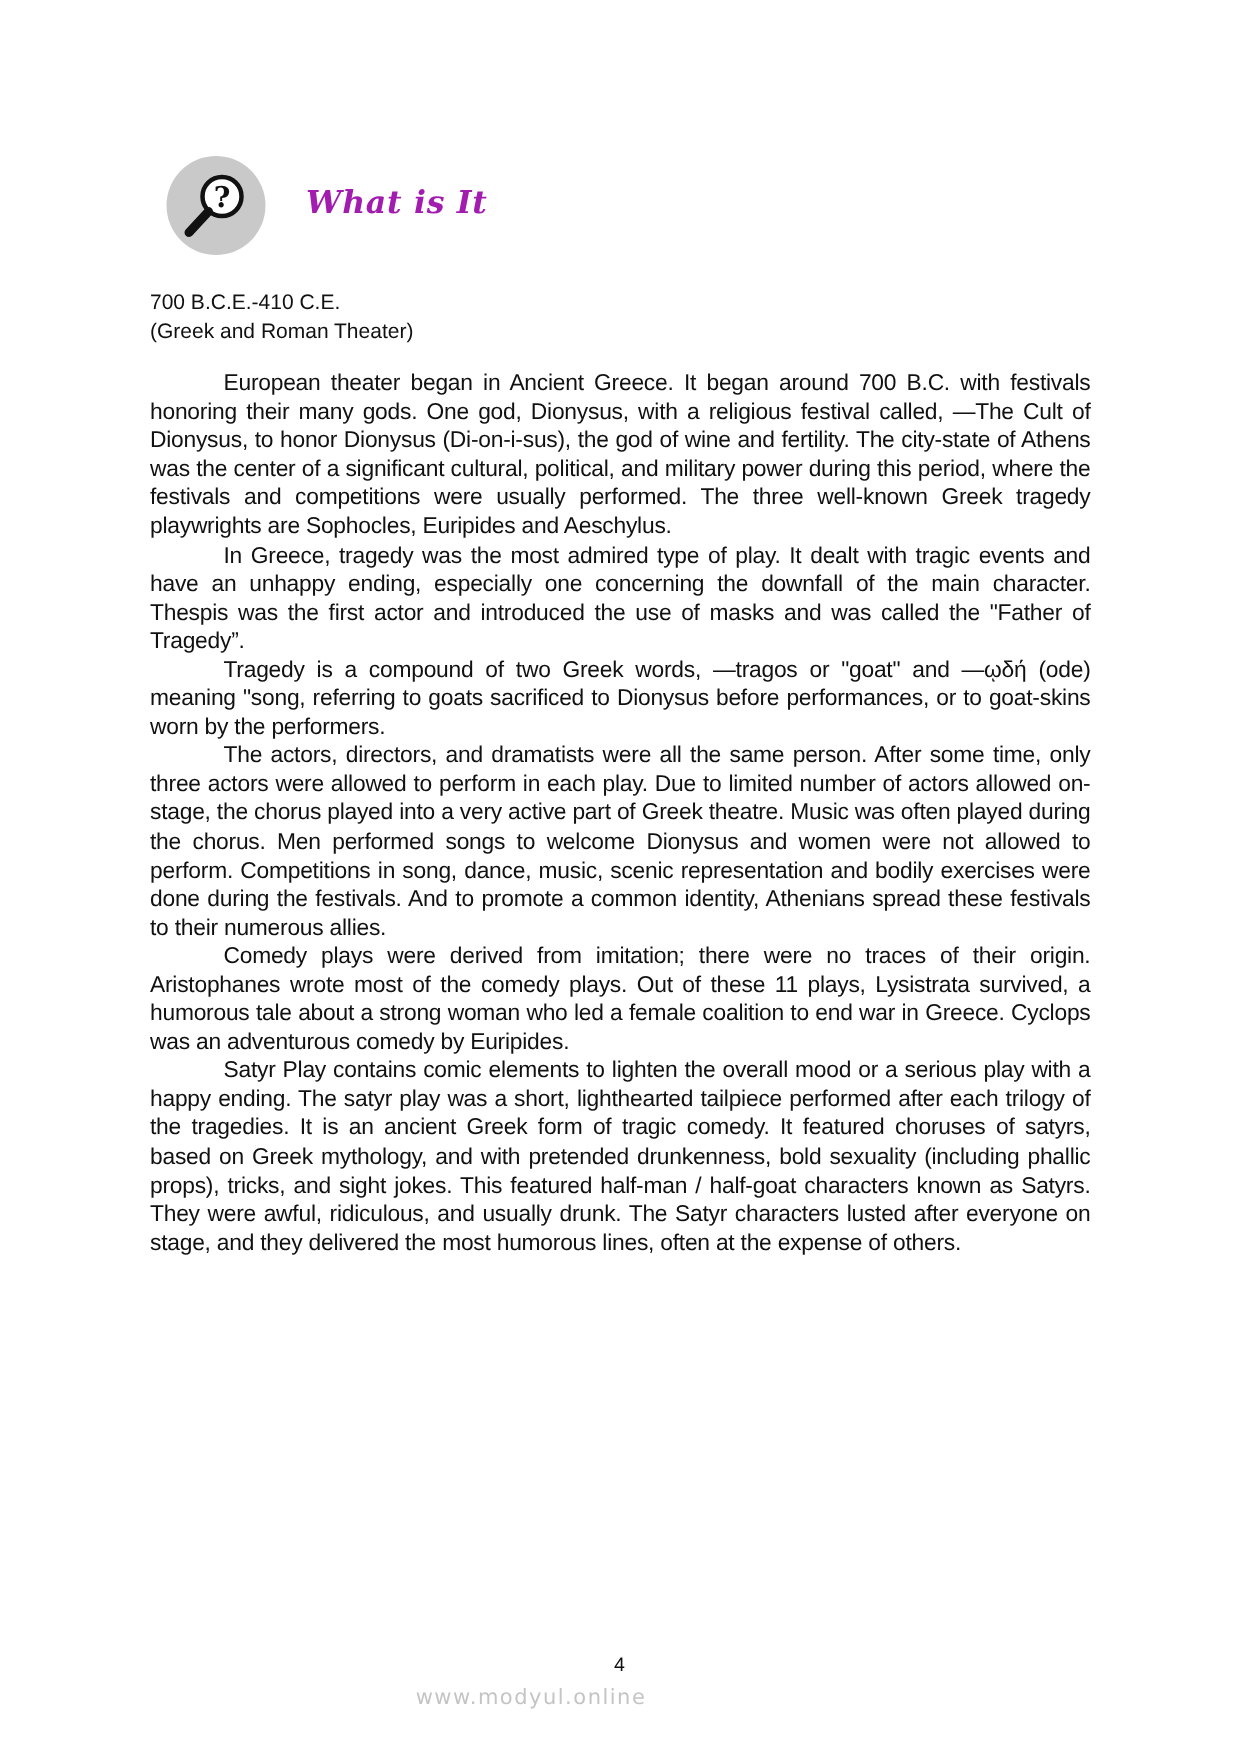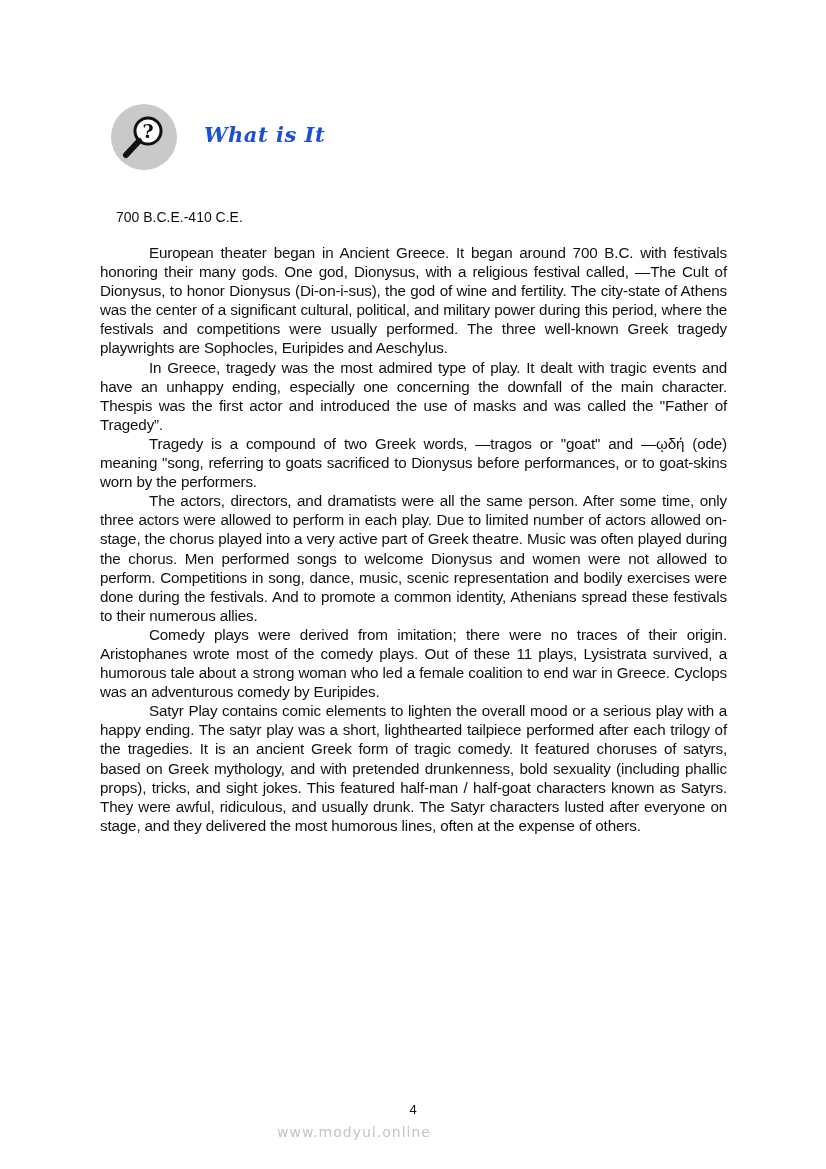--- a/index.html
+++ b/index.html
@@ -2,27 +2,27 @@
 <html><head>
 <meta charset="utf-8">
 <style>
   html, body { margin: 0; padding: 0; background: #ffffff; }
   body { width: 826px; height: 1169px; position: relative; overflow: hidden; color: #111; }
   .page { position: absolute; left: 0; top: 0; width: 826px; height: 1169px; }
 
   .header { position: absolute; left: 111px; top: 104px; height: 66px; display: flex; align-items: center; }
   .icon-wrap { width: 66px; height: 66px; border-radius: 50%; background: #c9c9c9; position: relative; }
   .icon-wrap svg { position: absolute; left: 0; top: 0; }
-  .section-title { position: absolute; left: 204px; top: 122px; font-family: "DejaVu Serif", serif; font-weight: bold; font-style: italic; font-size: 21px; color: #1d4ed8; letter-spacing: 0.5px; }
+  .section-title { position: absolute; left: 204px; top: 122px; font-family: "DejaVu Serif", serif; font-weight: bold; font-style: italic; font-size: 21px; color: #a21caf; letter-spacing: 0.5px; }
 
   .content { position: absolute; left: 100px; top: 192px; width: 627px; font-family: "Liberation Sans", sans-serif; }
   .main-title { font-size: 18px; font-weight: bold; line-height: 22px; margin: 0; }
-  .sub { font-size: 14px; line-height: 19px; margin: 16px; }
+  .sub { font-size: 14px; line-height: 19px; margin: 0; }
   .sub-heading { font-size: 15px; font-weight: bold; margin: 22px 0 0 0; line-height: 20px; }
-  .body { }
+  .body { margin-top: 16px; }
   .para { font-size: 15.2px; line-height: 19.1px; text-align: justify; text-indent: 49px; margin: 0; letter-spacing: -0.15px; }
 
   .footer-num { position: absolute; left: 0; width: 826px; top: 1102px; text-align: center; font-family: "Liberation Sans", sans-serif; font-size: 13px; color: #111; }
   .footer-url { position: absolute; left: 0; width: 708px; top: 1124px; text-align: center; font-family: "DejaVu Sans", sans-serif; font-size: 14px; color: #c4c4c4; letter-spacing: 1px; }
 </style>
 </head>
 <body>
 
 <div class="page">
 
@@ -32,20 +32,21 @@
         <circle cx="37" cy="27" r="13" fill="#ffffff" stroke="#111" stroke-width="3"></circle>
         <line x1="28" y1="37" x2="15" y2="51" stroke="#111" stroke-width="6" stroke-linecap="round"></line>
         <text x="37" y="34" text-anchor="middle" font-family="DejaVu Serif, serif" font-weight="bold" font-size="19" fill="#111">?</text>
       </svg>
     </div>
   </div>
   <div class="section-title">What is It</div>
 
   <div class="content">
     <p class="sub">700 B.C.E.-410 C.E.</p>
+    <p class="sub">(Greek and Roman Theater)</p>
 
     <div class="body">
       <p class="para">European theater began in Ancient Greece. It began around 700 B.C. with festivals honoring their many gods. One god, Dionysus, with a religious festival called, —The Cult of Dionysus, to honor Dionysus (Di-on-i-sus), the god of wine and fertility. The city-state of Athens was the center of a significant cultural, political, and military power during this period, where the festivals and competitions were usually performed. The three well-known Greek tragedy playwrights are Sophocles, Euripides and Aeschylus.</p>
       <p class="para">In Greece, tragedy was the most admired type of play. It dealt with tragic events and have an unhappy ending, especially one concerning the downfall of the main character. Thespis was the first actor and introduced the use of masks and was called the "Father of Tragedy”.</p>
       <p class="para">Tragedy is a compound of two Greek words, —tragos or "goat" and —ῳδή (ode) meaning "song, referring to goats sacrificed to Dionysus before performances, or to goat-skins worn by the performers.</p>
       <p class="para">The actors, directors, and dramatists were all the same person. After some time, only three actors were allowed to perform in each play. Due to limited number of actors allowed on-stage, the chorus played into a very active part of Greek theatre. Music was often played during the chorus. Men performed songs to welcome Dionysus and women were not allowed to perform. Competitions in song, dance, music, scenic representation and bodily exercises were done during the festivals. And to promote a common identity, Athenians spread these festivals to their numerous allies.</p>
       <p class="para">Comedy plays were derived from imitation; there were no traces of their origin. Aristophanes wrote most of the comedy plays. Out of these 11 plays, Lysistrata survived, a humorous tale about a strong woman who led a female coalition to end war in Greece. Cyclops was an adventurous comedy by Euripides.</p>
       <p class="para">Satyr Play contains comic elements to lighten the overall mood or a serious play with a happy ending. The satyr play was a short, lighthearted tailpiece performed after each trilogy of the tragedies. It is an ancient Greek form of tragic comedy. It featured choruses of satyrs, based on Greek mythology, and with pretended drunkenness, bold sexuality (including phallic props), tricks, and sight jokes. This featured half-man / half-goat characters known as Satyrs. They were awful, ridiculous, and usually drunk. The Satyr characters lusted after everyone on stage, and they delivered the most humorous lines, often at the expense of others.</p>
     </div>
   </div>

